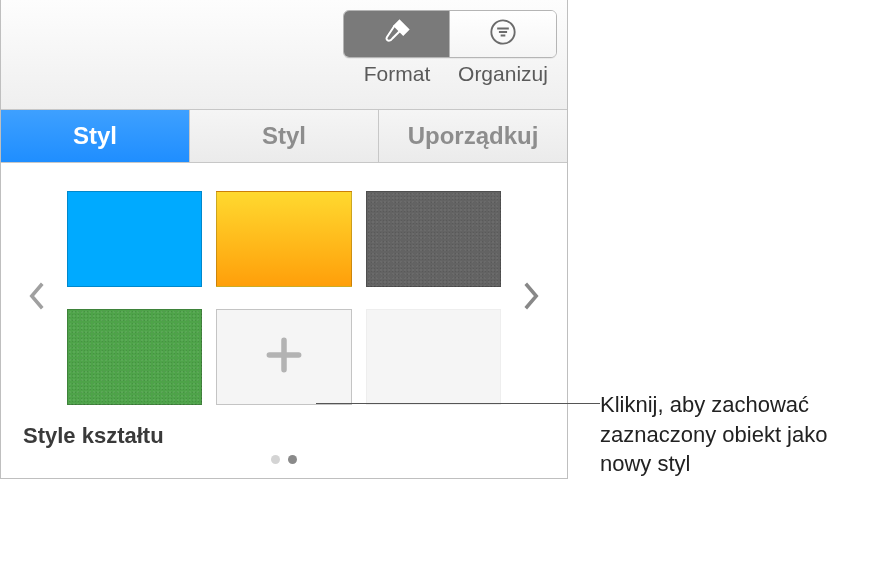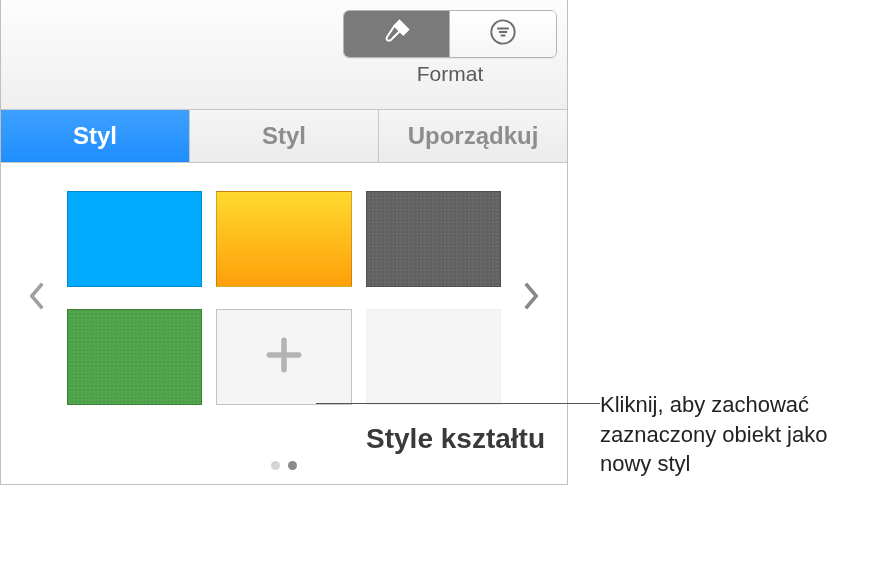--- a/index.html
+++ b/index.html
@@ -127,22 +127,22 @@
       background-size: 4px 4px, 3px 3px;
     }
     .sw-green {
       background: #4ea349;
       background-image:
         radial-gradient(rgba(255,255,255,0.07) 1px, transparent 1px),
         radial-gradient(rgba(0,0,0,0.1) 1px, transparent 1px);
       background-size: 4px 4px, 3px 3px;
     }
     .styles-title {
-      text-align: right;
-      font-size: 28px;
+      text-align: left;
+      font-size: 22px;
       font-weight: 700;
       color: #3a3a3a;
       margin-top: 18px;
     }
     .page-dots {
       display: flex;
       justify-content: center;
       gap: 8px;
       margin-top: 6px;
     }
@@ -190,20 +190,21 @@
           <span>
             <svg width="28" height="28" viewBox="0 0 24 24" fill="none" stroke="#6b6b6b" stroke-width="1.6">
               <circle cx="12" cy="12" r="10"></circle>
               <path d="M7 9h10M8.5 12h7M10 15h4"></path>
             </svg>
           </span>
         </div>
       </div>
       <div class="seg-labels">
         <div class="seg-label">Format</div>
+        <div class="seg-label">Organizuj</div>
       </div>
     </div>
   </div>
 
   <div class="tabs">
     <div class="tab active">Styl</div>
     <div class="tab">Styl</div>
     <div class="tab">Uporządkuj</div>
   </div>
 

